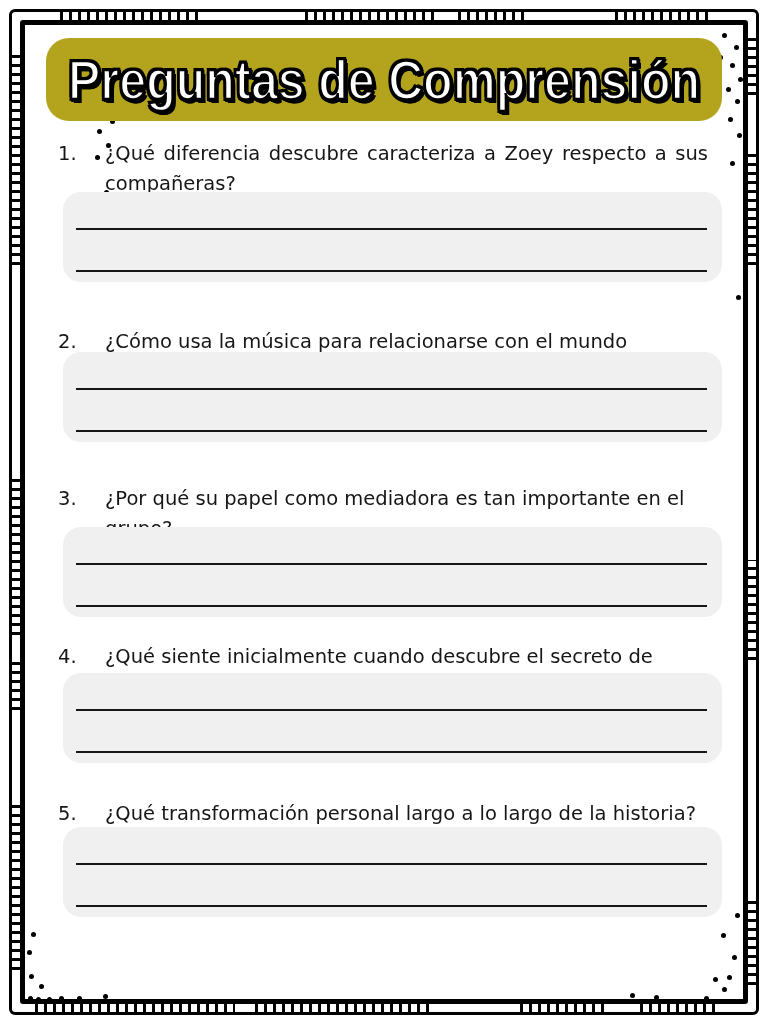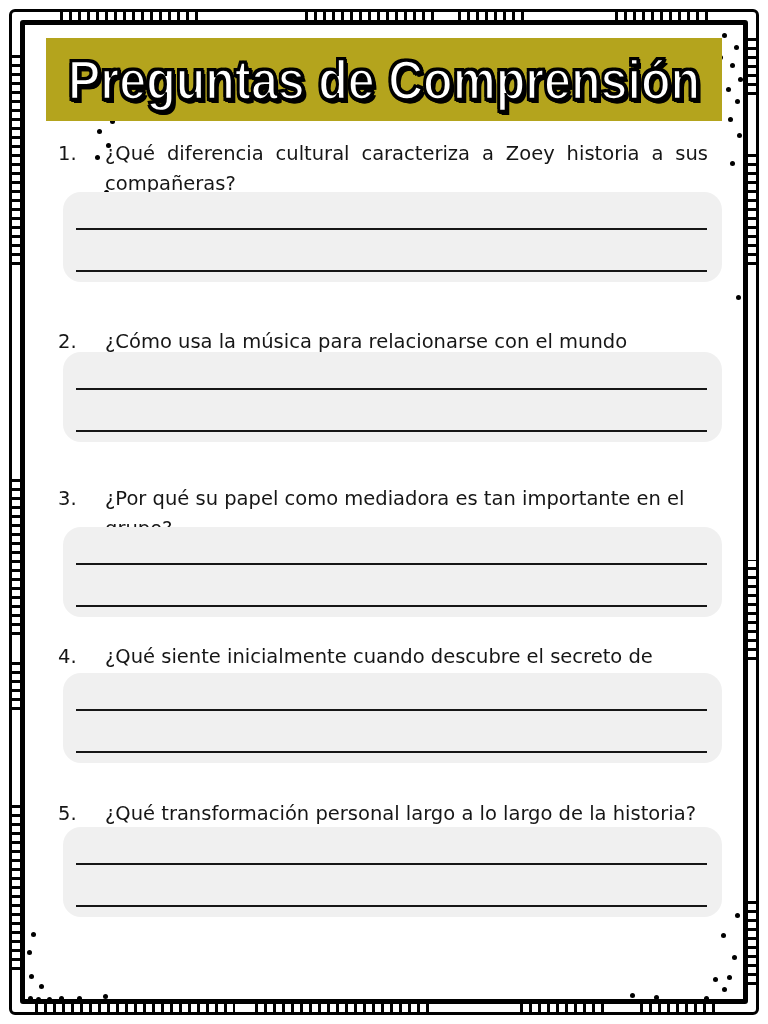--- a/index.html
+++ b/index.html
@@ -46,21 +46,21 @@
   .dots-bl { left: 27px; top: 950px;
     box-shadow: 2px 24px 0 #000, 12px 34px 0 #000, 1px 46px 0 #000, 9px 47px 0 #000,
                 20px 47px 0 #000, 32px 46px 0 #000, 50px 46px 0 #000, 76px 44px 0 #000,
                 4px -18px 0 #000; }
 
   
   .banner {
     position: absolute; left: 46px; top: 38px;
     width: 676px; height: 83px;
     background: #b4a41d;
-    display: flex; align-items: center; justify-content: center;
+    display: flex; align-items: center; justify-content: center; border-radius: 23px;
   }
   .banner h1 {
     font-family: "Liberation Sans", sans-serif;
     font-weight: bold;
     font-size: 55px;
     white-space: nowrap;
     color: #ffffff;
     letter-spacing: 0;
     transform: scaleX(0.88);
     -webkit-text-stroke: 2.5px #000;
@@ -128,21 +128,21 @@
   <div class="dots dots-tr"></div>
   <div class="dots dots-br"></div>
   <div class="dots dots-bl"></div>
 
   <div class="banner">
     <h1>Preguntas de Comprensión</h1>
   </div>
 
   <div class="question" style="top:139px;">
     <span class="qnum">1.</span>
-    <span class="qtext justify">¿Qué diferencia cultural caracteriza a Zoey historia a sus compañeras?</span>
+    <span class="qtext justify">¿Qué diferencia descubre caracteriza a Zoey respecto a sus compañeras?</span>
   </div>
   <div class="answer-box" style="top:192px;">
     <div class="answer-line l1"></div>
     <div class="answer-line l2"></div>
   </div>
 
   <div class="question" style="top:327px;">
     <span class="qnum">2.</span>
     <span class="qtext">¿Cómo usa la música para relacionarse  con el mundo demoníaco?</span>
   </div>

